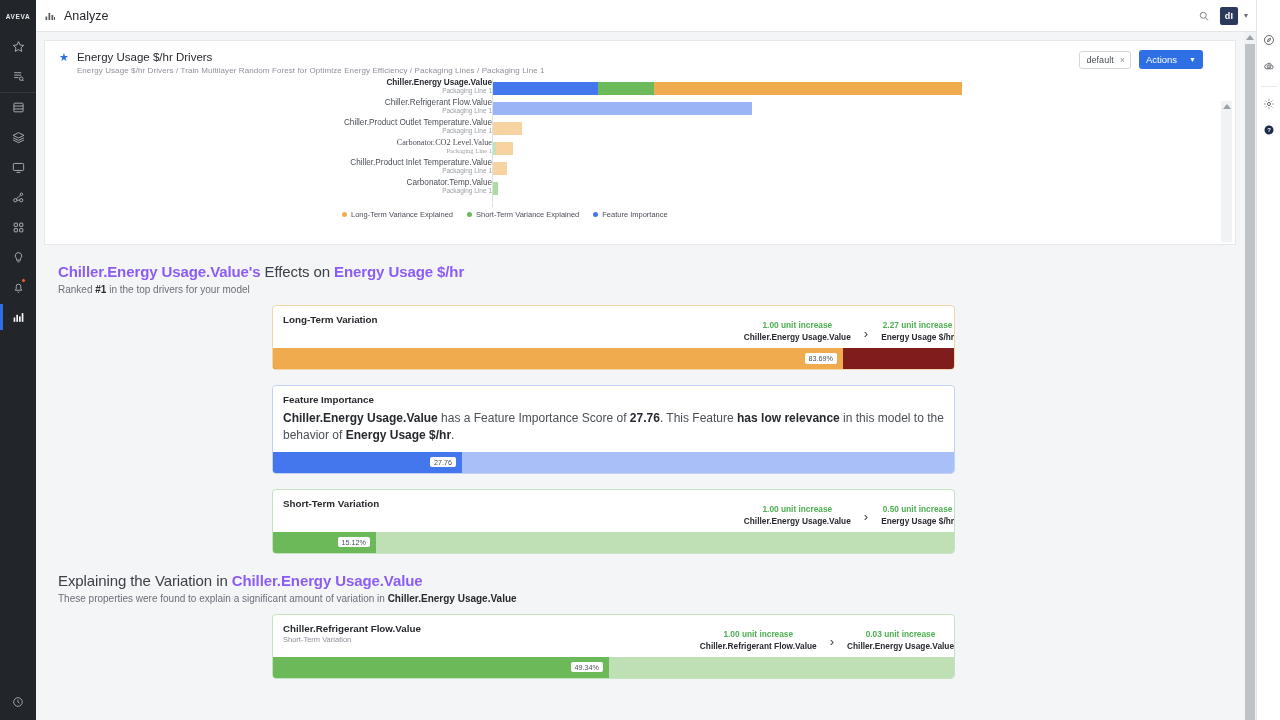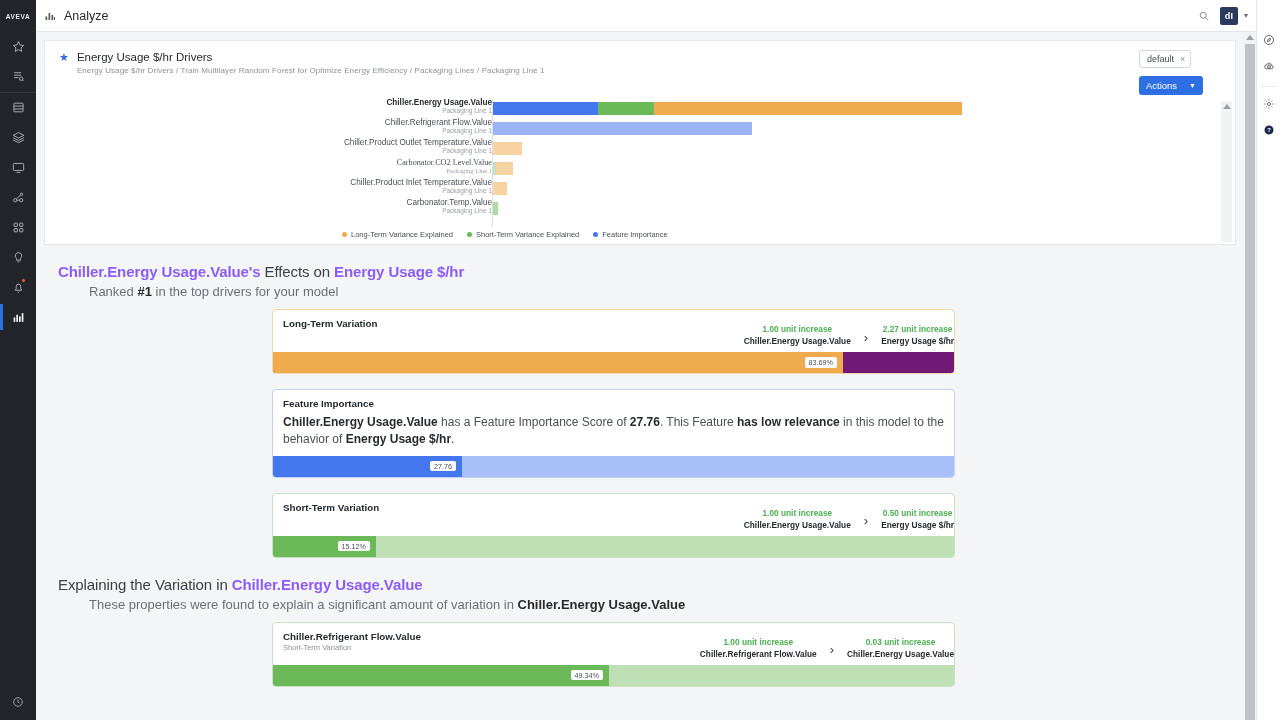--- a/index.html
+++ b/index.html
@@ -64,21 +64,21 @@
     position:absolute; inset:0; padding:8px 8px 0 8px; overflow:hidden;
   }
   .card-white { background:#fff; border:1px solid #e6e8eb; }
 
   
   .topcard { position:relative; height:205px; border-bottom:1px solid #e6e8eb; background:#fff;}
   .tc-head { display:flex; align-items:flex-start; padding:9px 10px 0 10px; }
   .star { color:#2f6fe4; font-size:11px; line-height:1; margin:2px 8px 0 4px;}
   .tc-title { font-size:11.5px; color:#26292e; line-height:1.25; }
   .tc-crumb { font-size:8px; color:#8c9199; margin-top:2px; letter-spacing:.1px;}
-  .tc-right { margin-left:auto; display:flex; align-items:flex-start; gap:8px; padding-right:22px;flex-direction:column;}
+  .tc-right { margin-left:auto; display:flex; align-items:center; gap:8px; padding-right:22px;}
   .chip {
     border:1px solid #d3d6da; border-radius:3px; height:18px; display:flex; align-items:center;
     padding:0 5px 0 7px; font-size:9px; color:#4a4f56; background:#fff; gap:6px;
   }
   .chip .x { color:#8c9199; font-size:9px; }
   .btn-actions {
     background:#2f6fe4; color:#fff; border-radius:3px; height:19px; display:flex; align-items:center;
     padding:0 7px; font-size:9.5px; gap:12px; font-weight:400;
   }
   .btn-actions .cv { font-size:7px; }
@@ -102,21 +102,21 @@
   .inner-sb {
     position:absolute; right:3px; top:60px; bottom:2px; width:11px; background:#f1f2f4;
   }
   .inner-sb .thumb { position:absolute; top:0; left:1px; width:9px; height:8px; }
   .sb-arrow { width:0;height:0;border-left:4px solid transparent;border-right:4px solid transparent;border-bottom:5px solid #9aa0a7; margin:3px auto 0;}
 
   
   .sec-h { margin:18px 0 0 14px; }
   .sec-h h2 { font-size:15px; font-weight:400; color:#3c4147; letter-spacing:-.1px;}
   .sec-h h2 b { font-weight:700; color:#8b5cf6;}
-  .sec-h p { font-size:13px; color:#6b7078; margin-top:4px;margin-left:31px;}
+  .sec-h p { font-size:10px; color:#6b7078; margin-top:4px;}
   .sec-h p b { color:#2a2a2a;}
 
   
   .cards { margin-top:10px; display:flex; flex-direction:column; gap:15px; }
   .ecard {
     width:683px; margin-left:228px; border-radius:4px; overflow:hidden; background:#fff;
     border:1px solid #e3d9c6;
   }
   .ec-body { padding:8px 10px 7px 10px; position:relative; min-height:42px;}
   .ec-title { font-size:9.8px; font-weight:700; color:#26292e; }
@@ -411,21 +411,21 @@
                       <div class="up">1.00 unit increase</div>
                       <div class="nm">Chiller.Energy Usage.Value</div>
                     </div>
                     <div class="chev">›</div>
                     <div class="fl">
                       <div class="up">2.27 unit increase</div>
                       <div class="nm">Energy Usage $/hr</div>
                     </div>
                   </div>
                 </div>
-                <div class="ec-bar" style="background: #701a75;">
+                <div class="ec-bar" style="background: #7f1d1d;">
                   <div class="ec-fill" style="width: 83.69%; background: rgb(239, 171, 78);">
                     <span class="pillv">83.69%</span>
                   </div>
                   <div class="ec-track"></div>
                 </div>
               </div>
               <div class="ecard" style="border-color: rgb(195, 210, 244);">
                 <div class="ec-body">
                   <div class="ec-title">Feature Importance</div>
                   <div class="ec-desc"><b>Chiller.Energy Usage.Value</b> has a Feature Importance Score of <b>27.76</b>. This Feature <b>has low relevance</b> in this model to the behavior of <b>Energy Usage $/hr</b>.</div>

